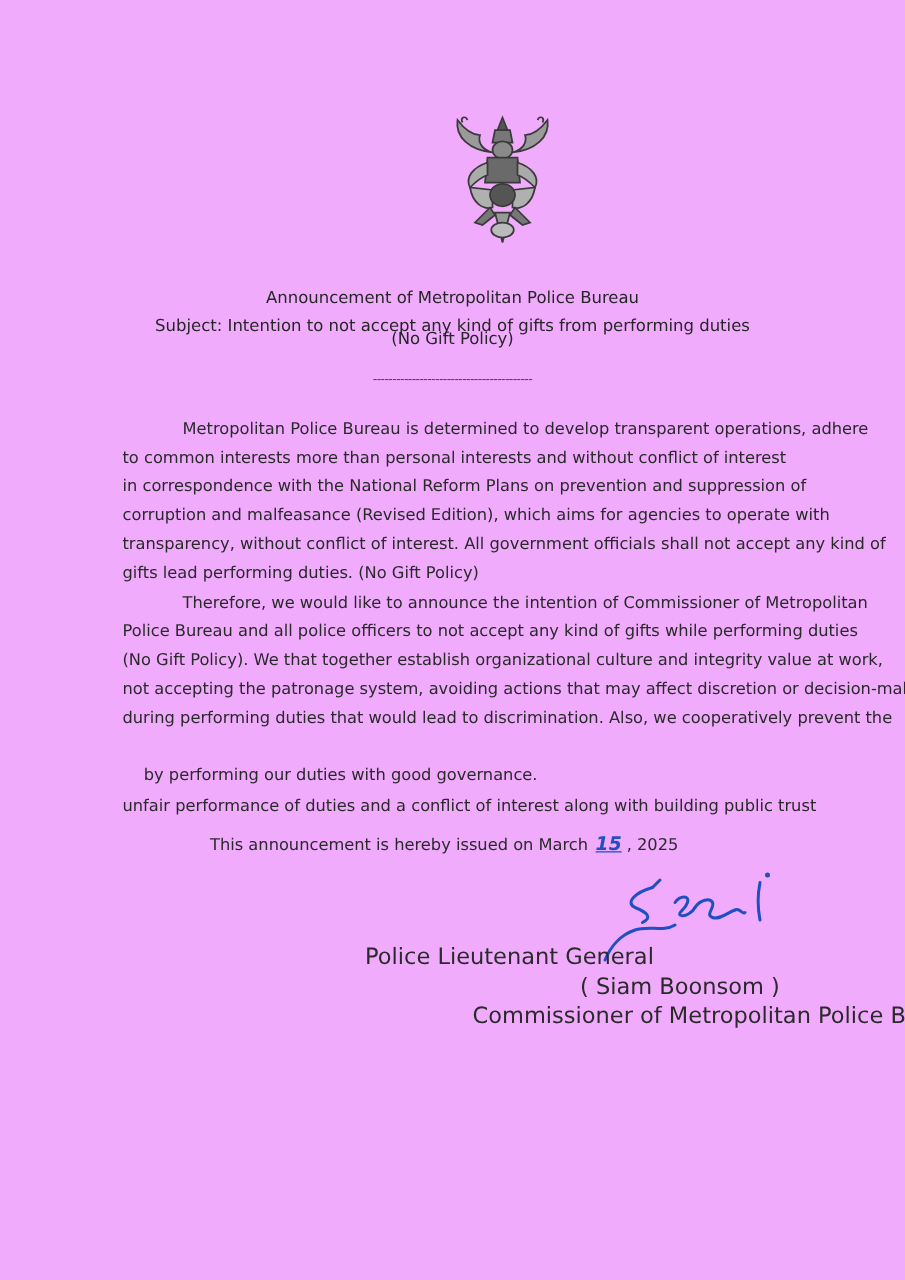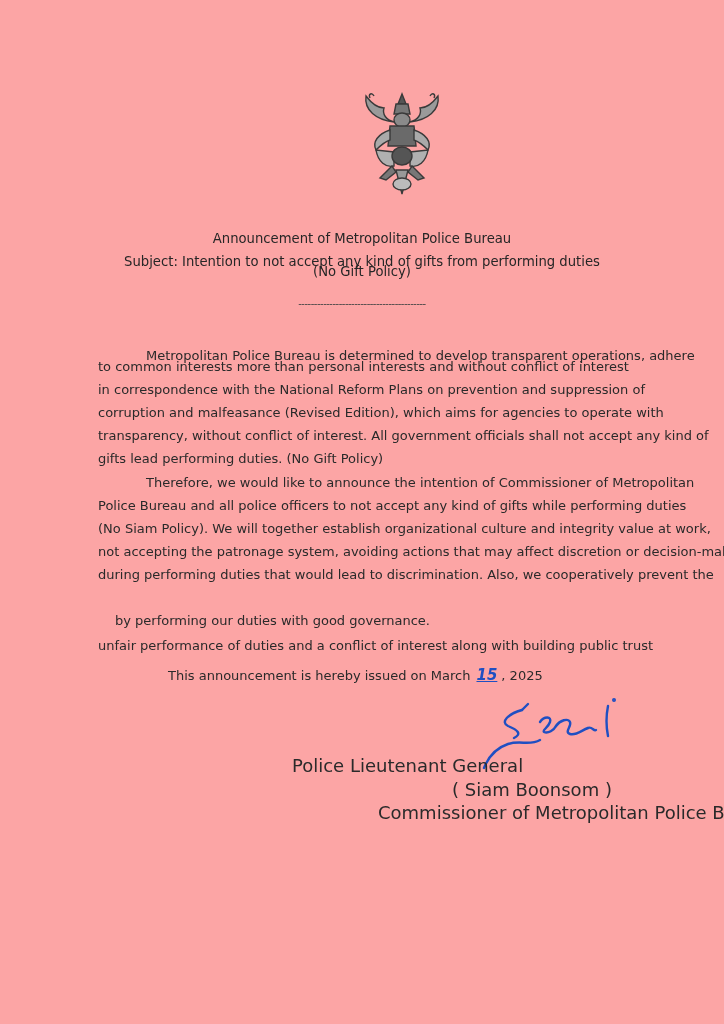--- a/index.html
+++ b/index.html
@@ -12,21 +12,21 @@
       height: 1024px;
       position: relative;
       overflow: hidden;
       font-family: "DejaVu Sans", sans-serif;
       color: #2a2a2a;
     }
     .page {
       position: absolute;
       left: 0; top: 0;
       width: 724px; height: 1024px;
-      background: #fca5a5;
+      background: #f0abfc;
     }
     .emblem {
       position: absolute;
       left: 356px;
       top: 90px;
       width: 92px;
       height: 112px;
     }
     .heading-block {
       position: absolute;
@@ -136,32 +136,32 @@
   </svg>
 
   <div class="heading-block">
     <div class="heading-line" style="top:231px;">Announcement of Metropolitan Police Bureau</div>
     <div class="heading-line" style="top:254px;">Subject: Intention to not accept any kind of gifts from performing duties</div>
     <div class="heading-line" style="top:264px;">(No Gift Policy)</div>
   </div>
   <div class="divider" style="top:298px;">-----------------------------------------</div>
 
   <div>
-    <div class="para-line indent" style="top:348px;">Metropolitan Police Bureau is determined to develop transparent operations, adhere</div>
+    <div class="para-line indent" style="top:336px;">Metropolitan Police Bureau is determined to develop transparent operations, adhere</div>
     <div class="para-line" style="top:359px;">to common interests more than personal interests and without conflict of interest</div>
     <div class="para-line" style="top:382px;">in correspondence with the National Reform Plans on prevention and suppression of</div>
     <div class="para-line" style="top:405px;">corruption and malfeasance (Revised Edition), which aims for agencies to operate with</div>
     <div class="para-line" style="top:428px;">transparency, without conflict of interest. All government officials shall not accept any kind of</div>
     <div class="para-line last" style="top:451px;">gifts lead performing duties. (No Gift Policy)</div>
   </div>
 
   <div>
     <div class="para-line indent" style="top:475px;">Therefore, we would like to announce the intention of Commissioner of Metropolitan</div>
     <div class="para-line" style="top:498px;">Police Bureau and all police officers to not accept any kind of gifts while performing duties</div>
-    <div class="para-line" style="top:521px;">(No Siam Policy). We will together establish organizational culture and integrity value at work,</div>
+    <div class="para-line" style="top:521px;">(No Gift Policy). We that together establish organizational culture and integrity value at work,</div>
     <div class="para-line" style="top:544px;">not accepting the patronage system, avoiding actions that may affect discretion or decision-making</div>
     <div class="para-line" style="top:567px;">during performing duties that would lead to discrimination. Also, we cooperatively prevent the</div>
     <div class="para-line" style="top:590px;margin-top:48px;">unfair performance of duties and a conflict of interest along with building public trust</div>
     <div class="para-line last" style="top:613px;margin-left:17px;">by performing our duties with good governance.</div>
   </div>
 
   <div class="closing-line" style="top:666px;">
     <span>This announcement is hereby issued on March</span><span class="date-day">15</span><span>, 2025</span>
   </div>
 
@@ -172,16 +172,16 @@
       <path d="M44 18 L50 12"></path>
       <path d="M62 30 C66 24 74 24 72 30 C70 36 64 38 66 40 C70 42 76 38 78 34"></path>
       <path d="M78 34 C82 28 90 26 92 30 C94 34 86 40 92 42 C98 44 104 38 110 36"></path>
       <path d="M110 36 C114 34 116 40 118 38"></path>
       <path d="M130 14 C128 24 128 34 130 44"></path>
       <circle cx="136" cy="8" r="0.8" fill="#1f4fc2"></circle>
     </g>
   </svg>
 
   <div class="sig-text" style="left:292px; top:755px;">Police Lieutenant General</div>
-  <div class="sig-text" style="left:452px; top:779px;">( Siam  Boonsom )</div>
+  <div class="sig-text" style="left:464px; top:779px;">( Siam  Boonsom )</div>
   <div class="sig-text" style="left:378px; top:802px;text-align:right;">Commissioner of Metropolitan Police Bureau</div>
 
 </div>
 
 </body></html>

